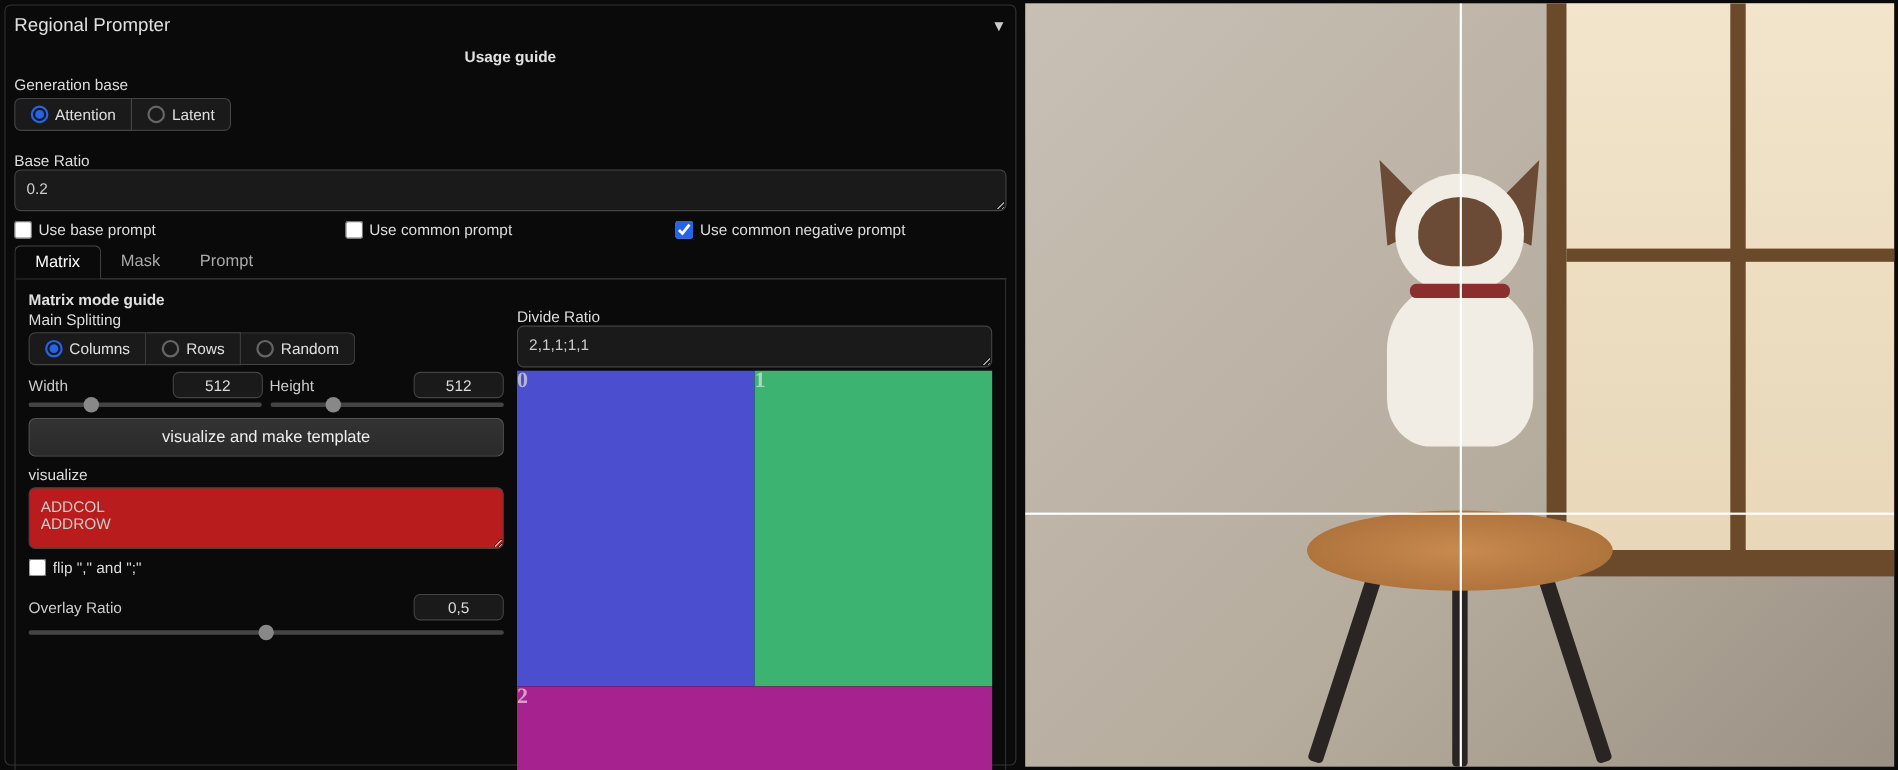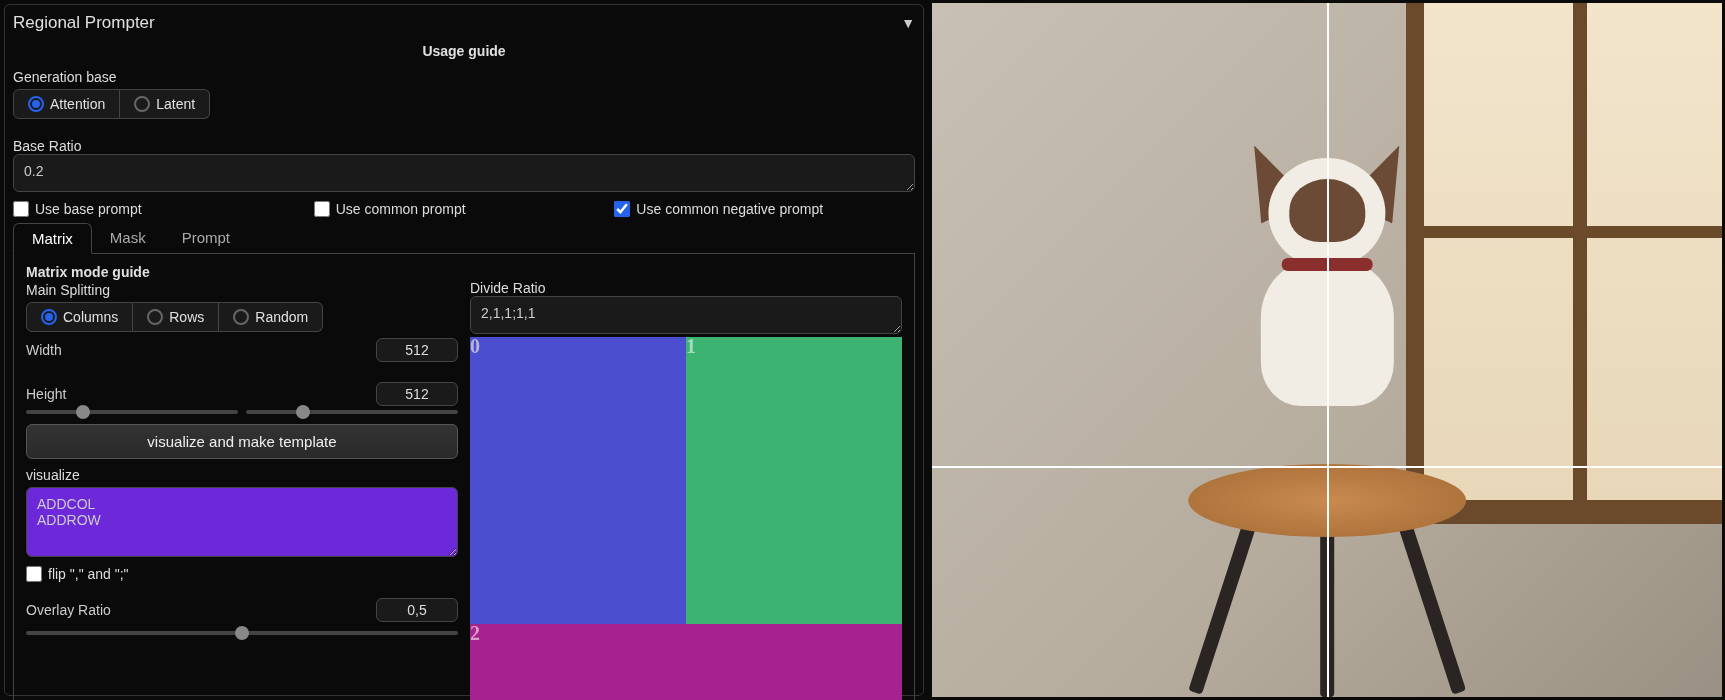--- a/index.html
+++ b/index.html
@@ -144,23 +144,22 @@
     padding: 10px 12px;
   }
   .two-col {
     display: flex;
     gap: 12px;
   }
   .left-col { flex: 1; min-width: 0; }
   .right-col { flex: 1; min-width: 0; }
   .dims-row {
     display: flex;
-    gap: 20px;
+    gap: 6px;
     margin-top: 6px;
-    flex-direction: column;
   }
   .dim-block {
     flex: 1;
     display: flex;
     align-items: center;
     gap: 6px;
   }
   .dim-label { flex: 1; font-size: 14px; color: #ccc; }
   .num-input {
     width: 82px;
@@ -208,22 +207,22 @@
     border-radius: 6px;
     color: #eee;
     font-size: 15px;
     font-weight: 500;
     padding: 8px 0;
     margin-top: 10px;
     cursor: pointer;
   }
   .template-textarea {
     width: 100%;
-    height: 70px;
-    background: #6d28d9;
+    height: 56px;
+    background: #b91c1c;
     border: 1px solid #444;
     border-radius: 6px;
     color: #ccc;
     font-size: 14px;
     padding: 8px 10px;
     resize: both;
     font-family: inherit;
     margin-top: 4px;
   }
   .overlay-row {

